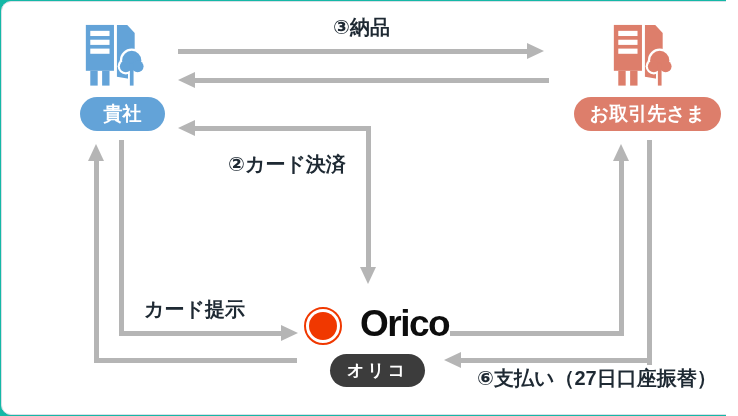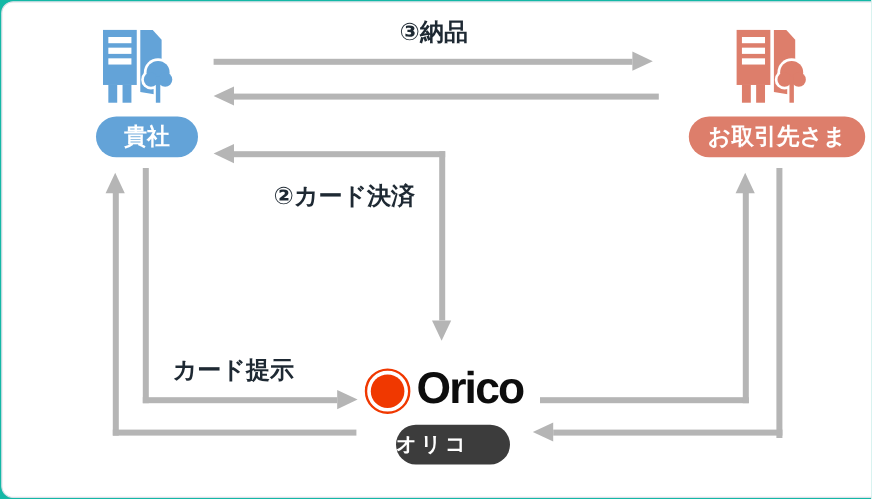--- a/index.html
+++ b/index.html
@@ -22,24 +22,24 @@
         color:#fff;font-weight:bold;border-radius:17px;}
   .pill.company{left:80px;top:97px;width:85px;height:34px;background:#63a3d8;font-size:19px;}
   .pill.partner{left:574px;top:97px;width:147px;height:34px;background:#dd7e6b;font-size:19px;}
   .bldg{position:absolute;}
   .bldg.company{left:74px;top:20px;color:#63a3d8;}
   .bldg.partner{left:602px;top:20px;color:#dd7e6b;}
   
   .orico-circle{position:absolute;left:304px;top:307px;width:34px;height:34px;border-radius:50%;
         border:2.5px solid #f03800;background:#fff;display:flex;align-items:center;justify-content:center;}
   .orico-circle-inner{width:28px;height:28px;border-radius:50%;background:#f03800;}
-  .orico-word{position:absolute;left:347px;top:304px;font-size:37px;font-weight:800;
+  .orico-word{position:absolute;left:360px;top:304px;font-size:37px;font-weight:800;
         color:#0d0d0d;letter-spacing:-1.5px;line-height:1.1;}
   .orico-pill{position:absolute;left:330px;top:354px;width:95px;height:33px;background:#3c3c3c;
-        border-radius:17px;display:flex;align-items:center;
+        border-radius:17px;display:flex;align-items:center;justify-content:center;
         color:#fff;font-weight:bold;font-size:17px;letter-spacing:3px;}
 </style>
 </head>
 <body>
 
 <div class="canvas">
   <div class="card"></div>
 
   <div class="hline" style="left:178px;top:49px;width:349px;"></div>
   <div class="head r" style="left:527px;top:43px;"></div>
@@ -64,20 +64,21 @@
   <div class="vline" style="left:619px;top:160px;height:176px;"></div>
   <div class="head u" style="left:613px;top:144px;"></div>
 
   <div class="vline" style="left:647px;top:140px;height:225px;"></div>
   <div class="hline" style="left:461px;top:358px;width:191px;"></div>
   <div class="head l" style="left:444px;top:352px;"></div>
 
   <div class="lbl" style="left:333px;top:15px;">③納品</div>
   <div class="lbl" style="left:200px;top:152px;margin-left:28px;">②カード決済</div>
   <div class="lbl" style="left:144px;top:297px;">カード提示</div>
+  <div class="lbl" style="left:477px;top:366px;">⑥支払い（27日口座振替）</div>
 
   <div class="bldg company">
     <svg width="74" height="72" viewBox="0 0 100 92" fill="currentColor">
       <rect x="16" y="4" width="38" height="62"></rect>
       <rect x="22" y="12" width="26" height="7" fill="#fff"></rect>
       <rect x="22" y="24" width="26" height="7" fill="#fff"></rect>
       <rect x="22" y="36" width="26" height="7" fill="#fff"></rect>
       <rect x="22" y="66" width="10" height="20"></rect>
       <rect x="38" y="66" width="10" height="20"></rect>
       <path d="M58 4 L72 4 L82 15 L82 78 L58 74 Z"></path>

